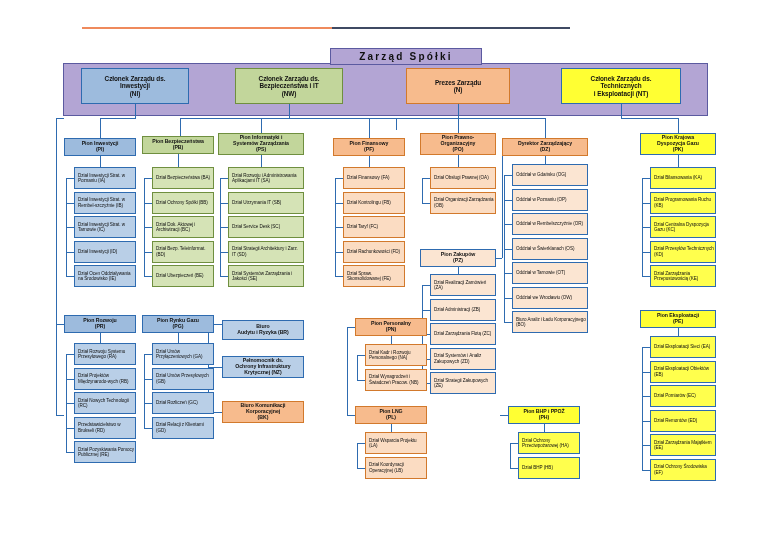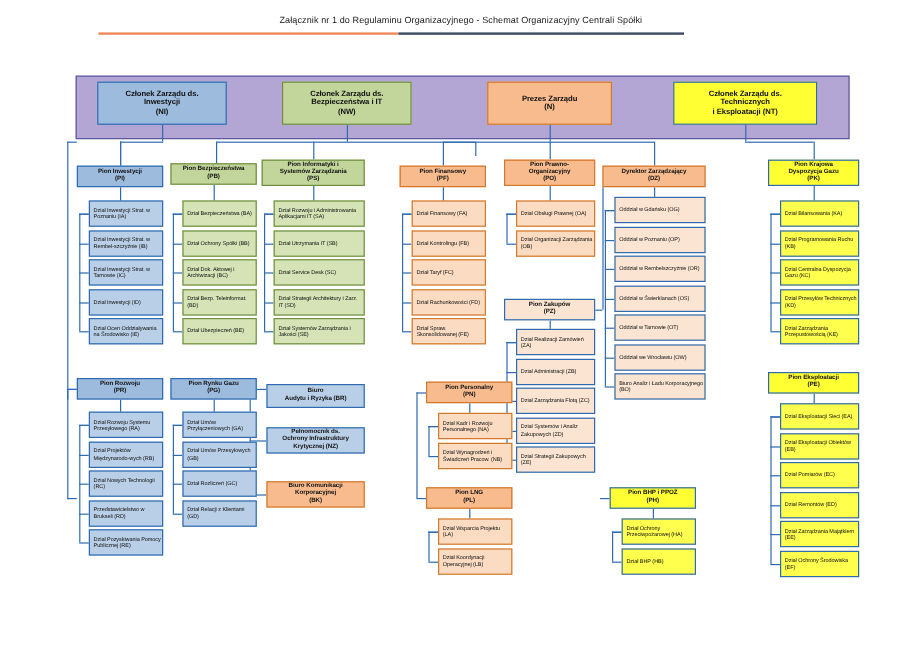--- a/index.html
+++ b/index.html
@@ -53,25 +53,27 @@
   
   .ln{position:absolute;background:#2e6bb0;}
   .lnv{width:1.1px;}
   .lnh{height:1.1px;}
 </style>
 </head>
 <body>
 
 <div id="root">
 
-  <div class="doc-title">Załącznik nr 1 do Regulaminu Organizacyjnego - Schemat Organizacyjny Centrali Spółki</div>
   <div class="rule rule-a"></div>
   <div class="rule rule-b"></div>
 
   <div class="box ctr p-purple" style="left:63px;top:63px;width:645px;height:53px;"></div>
+  <div class="box ctr p-purple" style="left:330px;top:48px;width:152px;height:17px;z-index:3;">
+    <span class="t-band">Zarząd  Spółki</span>
+  </div>
 
   <div class="box ctr p-blue" style="left:81px;top:68px;width:108px;height:36px;z-index:4;">
     <span class="t-top">Członek Zarządu ds.<br>Inwestycji<br>(NI)</span>
   </div>
   <div class="box ctr p-green" style="left:235px;top:68px;width:108px;height:36px;z-index:4;">
     <span class="t-top">Członek Zarządu ds.<br>Bezpieczeństwa i IT<br>(NW)</span>
   </div>
   <div class="box ctr p-orange" style="left:406px;top:68px;width:104px;height:36px;z-index:4;">
     <span class="t-top">Prezes Zarządu<br>(N)</span>
   </div>

